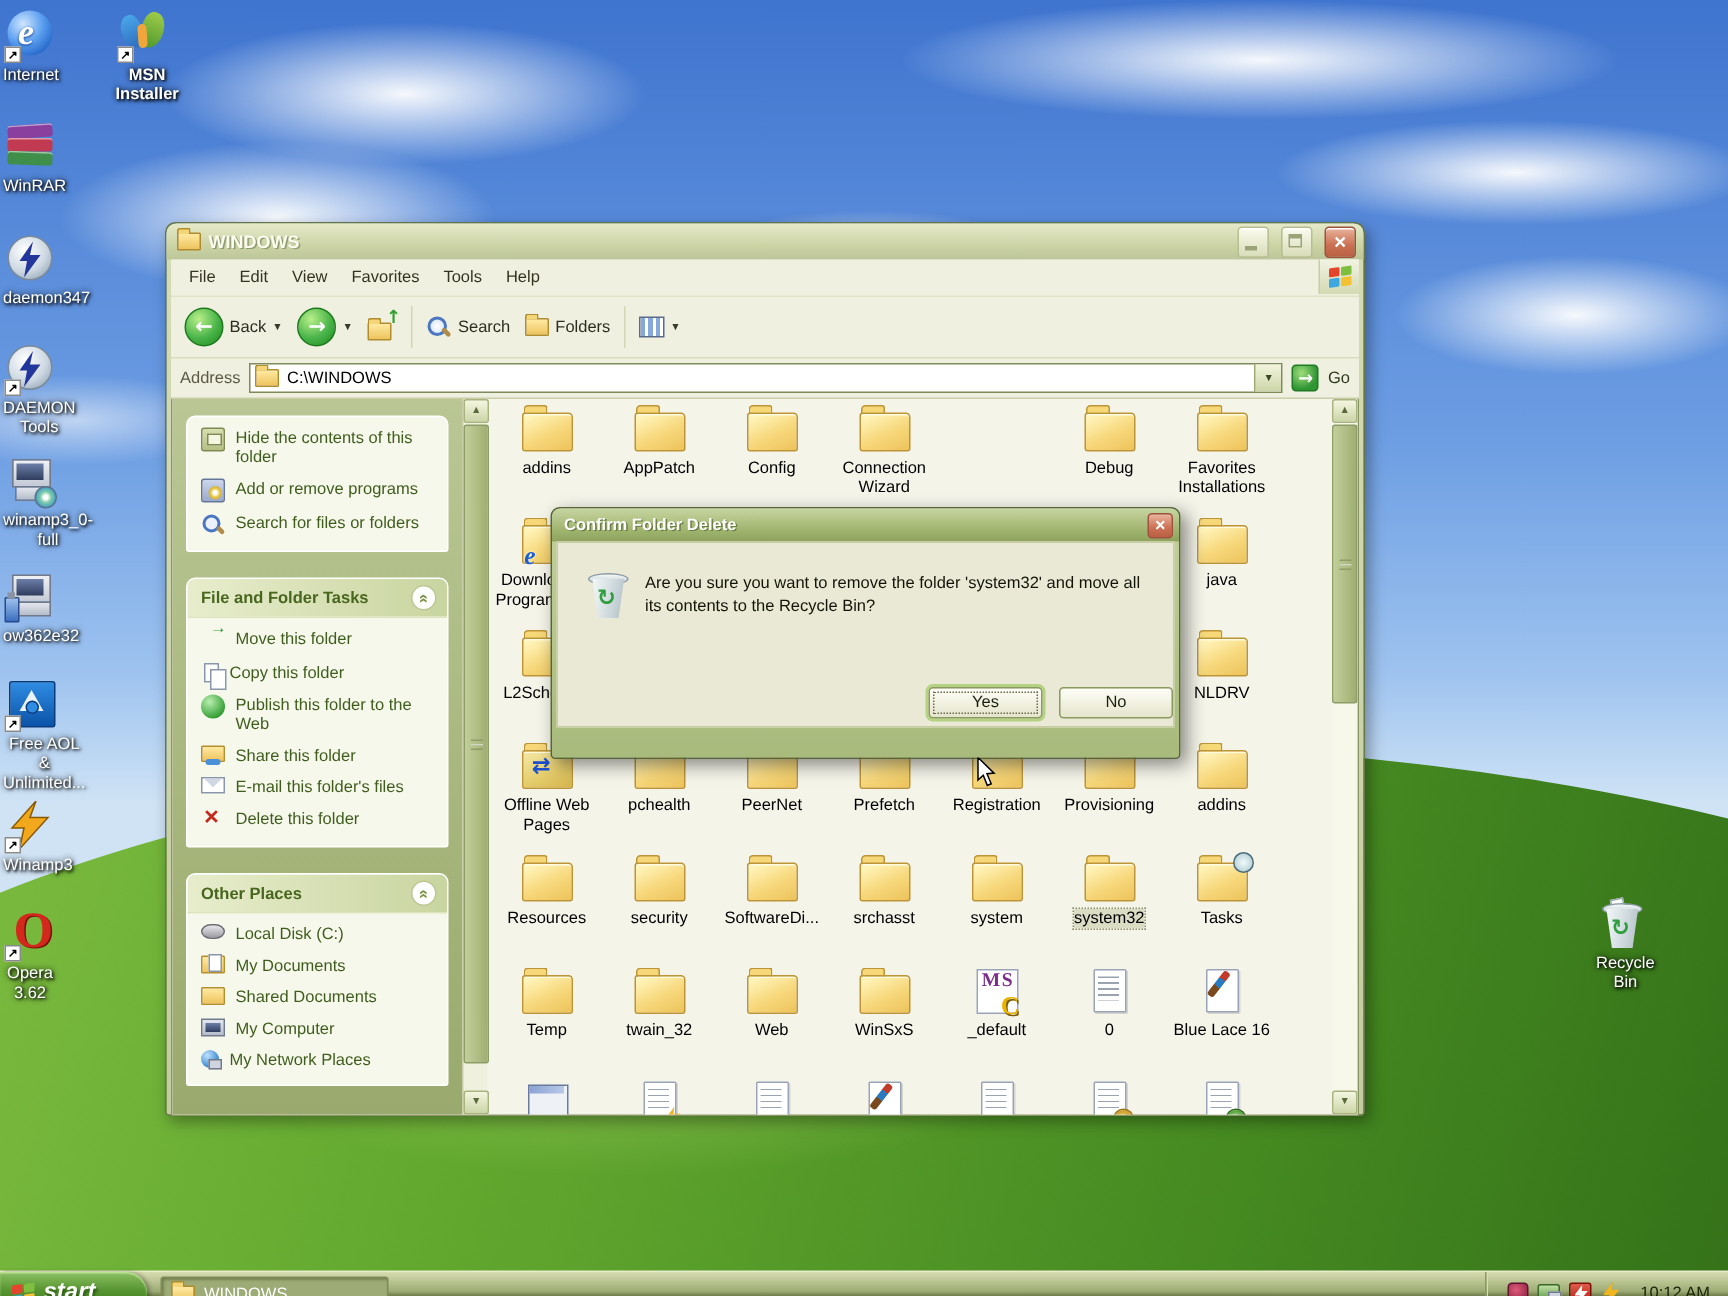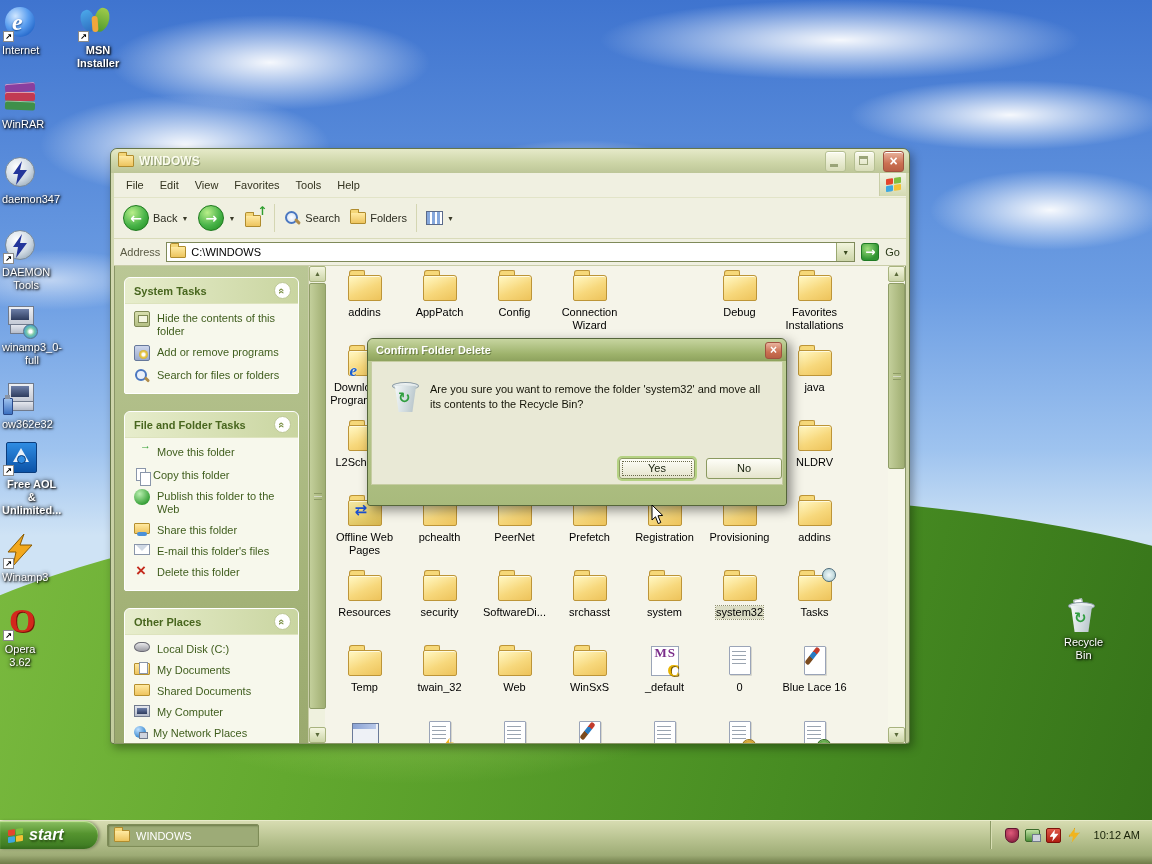--- a/index.html
+++ b/index.html
@@ -185,21 +185,21 @@
   .dmsg{position:absolute;left:58px;top:20px;width:336px;line-height:15px;color:#141408;}
   .dicon{position:absolute;left:16px;top:16px;width:36px;height:40px;}
   .dicon .rim{position:absolute;left:4px;top:4px;width:27px;height:8px;border-radius:50%;background:linear-gradient(#f4f8f8,#c2ced2);border:1px solid #8a9aa4;box-sizing:border-box;}
   .dicon .body{position:absolute;left:6px;top:8px;width:23px;height:26px;background:linear-gradient(100deg,#f6fafa,#cdd8dc 60%,#aebcc2);clip-path:polygon(4% 0,96% 0,80% 100%,20% 100%);}
   .dicon .rec{position:absolute;left:10px;top:11px;font:bold 15px/19px "DejaVu Sans",sans-serif;color:#2f9e3f;}
   .dbtn{position:absolute;top:96px;width:76px;height:21px;box-sizing:border-box;background:linear-gradient(#fefef8,#e5e4cc);
      border:1px solid #8b9a60;border-radius:3px;text-align:center;line-height:19px;color:#17200c;cursor:pointer;margin-left:10px;}
   .dbtn.yes{left:237px;box-shadow:0 0 0 2px #b5d283;outline:1px dotted #6a6a4a;outline-offset:-4px;}
   .dbtn.no{left:324px;}
   
-  .taskbar{position:absolute;left:0;bottom:0;width:1152px;height:44px;z-index:40;
+  .taskbar{position:absolute;left:0;bottom:0;width:1152px;height:17px;z-index:40;
      background:linear-gradient(#d7dcb1,#b6c18e 45%,#9dab75 80%,#6f7c49);border-top:1px solid #e9eccb;box-sizing:border-box;}
   .startbtn{position:absolute;left:0;top:0;width:98px;height:28px;border-radius:0 15px 15px 0;cursor:pointer;
      background:linear-gradient(#8cc063,#55942f 45%,#417f24 85%,#356b1c);box-shadow:inset 0 1px 1px #c2e49a,2px 0 3px rgba(0,0,0,.3);
      display:flex;align-items:center;gap:6px;padding:0 14px 0 8px;box-sizing:border-box;}
   .startbtn .stxt{font:bold italic 16px/16px "Liberation Sans",sans-serif;color:#fff;text-shadow:1px 2px 2px #2a5214;}
   .taskbtn{position:absolute;left:107px;top:3px;width:152px;height:23px;box-sizing:border-box;cursor:pointer;
      background:#9dab77;border:1px solid #7e8c57;border-radius:2px;box-shadow:inset 1px 1px 2px #6d7a4a;
      display:flex;align-items:center;gap:6px;padding:0 6px;color:#fff;}
   .tray{position:absolute;right:0;top:0;height:28px;display:flex;align-items:center;gap:6px;padding:0 12px 0 14px;
      border-left:1px solid #8d9a66;box-shadow:inset 1px 0 0 #d8deb4;}
@@ -286,21 +286,21 @@
   </div>
   <div class="dicon" style="left:2px;top:380px;">
     <div class="art art-inst">
         <span class="mon"></span>
         <span class="scr"></span>
         <span class="base"></span>
         <span class="can"></span>
       </div>
     <span class="lbl">ow362e32</span>
   </div>
-  <div class="dicon" style="left:2px;top:440px;font-weight:bold;">
+  <div class="dicon" style="left:2px;top:452px;">
     <div class="art art-aol">
         <span class="sq"></span>
         <span class="tri"></span>
         <span class="dot"></span>
         <span class="sc"></span>
       </div>
     <span class="lbl">Free AOL &amp; Unlimited...</span>
   </div>
   <div class="dicon" style="left:2px;top:533px;">
     <div class="art art-bolt">
@@ -389,24 +389,20 @@
         <span class="mini-folder"></span>
         <span class="val">C:\WINDOWS</span>
         <span class="drop">▼</span>
       </div>
       <span class="goic">→</span>
       <span class="golbl">Go</span>
     </div>
     <div class="content">
       <div class="taskpane">
           <div class="tbox">
-            <div class="bhead">
-              <span>System Tasks</span>
-              <span class="chev"></span>
-            </div>
             <ul>
               <li>
                 <span class="si si-hide"></span>
                 <span>Hide the contents of this folder</span>
               </li>
               <li>
                 <span class="si si-addrem"></span>
                 <span>Add or remove programs</span>
               </li>
               <li>

